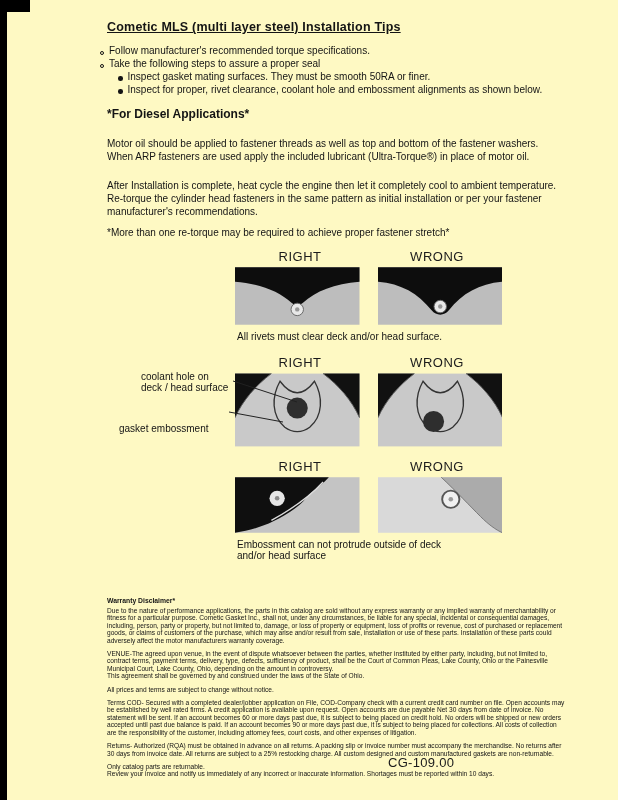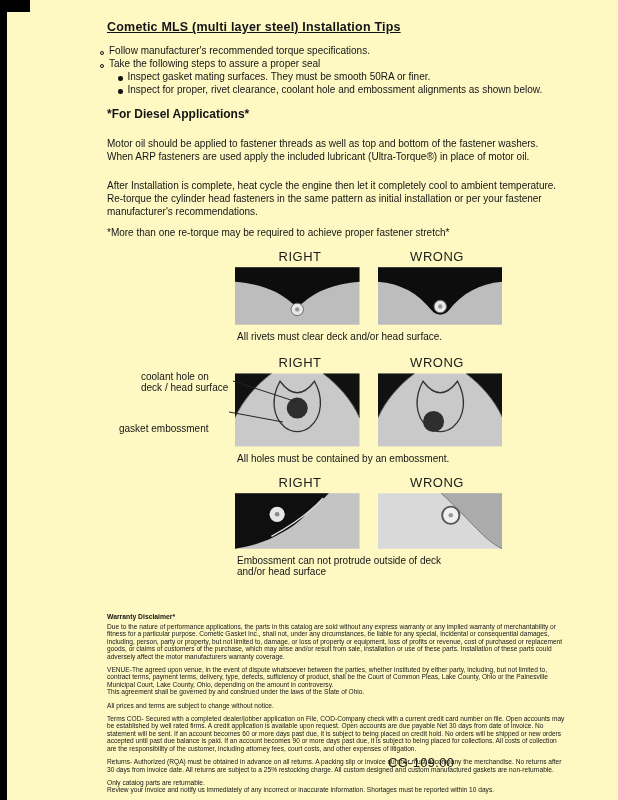--- a/index.html
+++ b/index.html
@@ -160,21 +160,20 @@
         <svg width="130" height="76" viewBox="0 0 130 76">
           <rect width="130" height="76" fill="#c9c9c9"></rect>
           <path d="M0,0 H38 C22,12 8,28 0,46 Z" fill="#111"></path>
           <path d="M130,0 H92 C108,12 122,28 130,46 Z" fill="#111"></path>
           <path d="M38,0 C22,12 8,28 0,46" stroke="#5a5a5a" fill="none"></path>
           <path d="M92,0 C108,12 122,28 130,46" stroke="#5a5a5a" fill="none"></path>
           <path d="M47,8 C59,24 71,24 83,8 C92,24 92,44 78,56 C70,62 60,62 52,56 C38,44 38,24 47,8 Z" fill="none" stroke="#333" stroke-width="1.4"></path>
           <circle cx="58" cy="50" r="11" fill="#2e2e2e"></circle>
         </svg>
       </div>
-      <div class="dg-caption">All holes must be contained by an embossment.</div>
 
       <div class="dg-labels row-gap-2">
         <span>RIGHT</span>
         <span>WRONG</span>
       </div>
       <div class="dg-panels">
         <svg width="130" height="58" viewBox="0 0 130 58">
           <rect width="130" height="58" fill="#c4c4c4"></rect>
           <path d="M0,0 H98 C90,9 82,13 74,22 C66,32 52,40 40,46 C28,52 14,56 0,58 Z" fill="#0f0f0f"></path>
           <path d="M92,5 C80,18 62,32 38,45" stroke="#dcdcdc" stroke-width="1.4" fill="none"></path>

